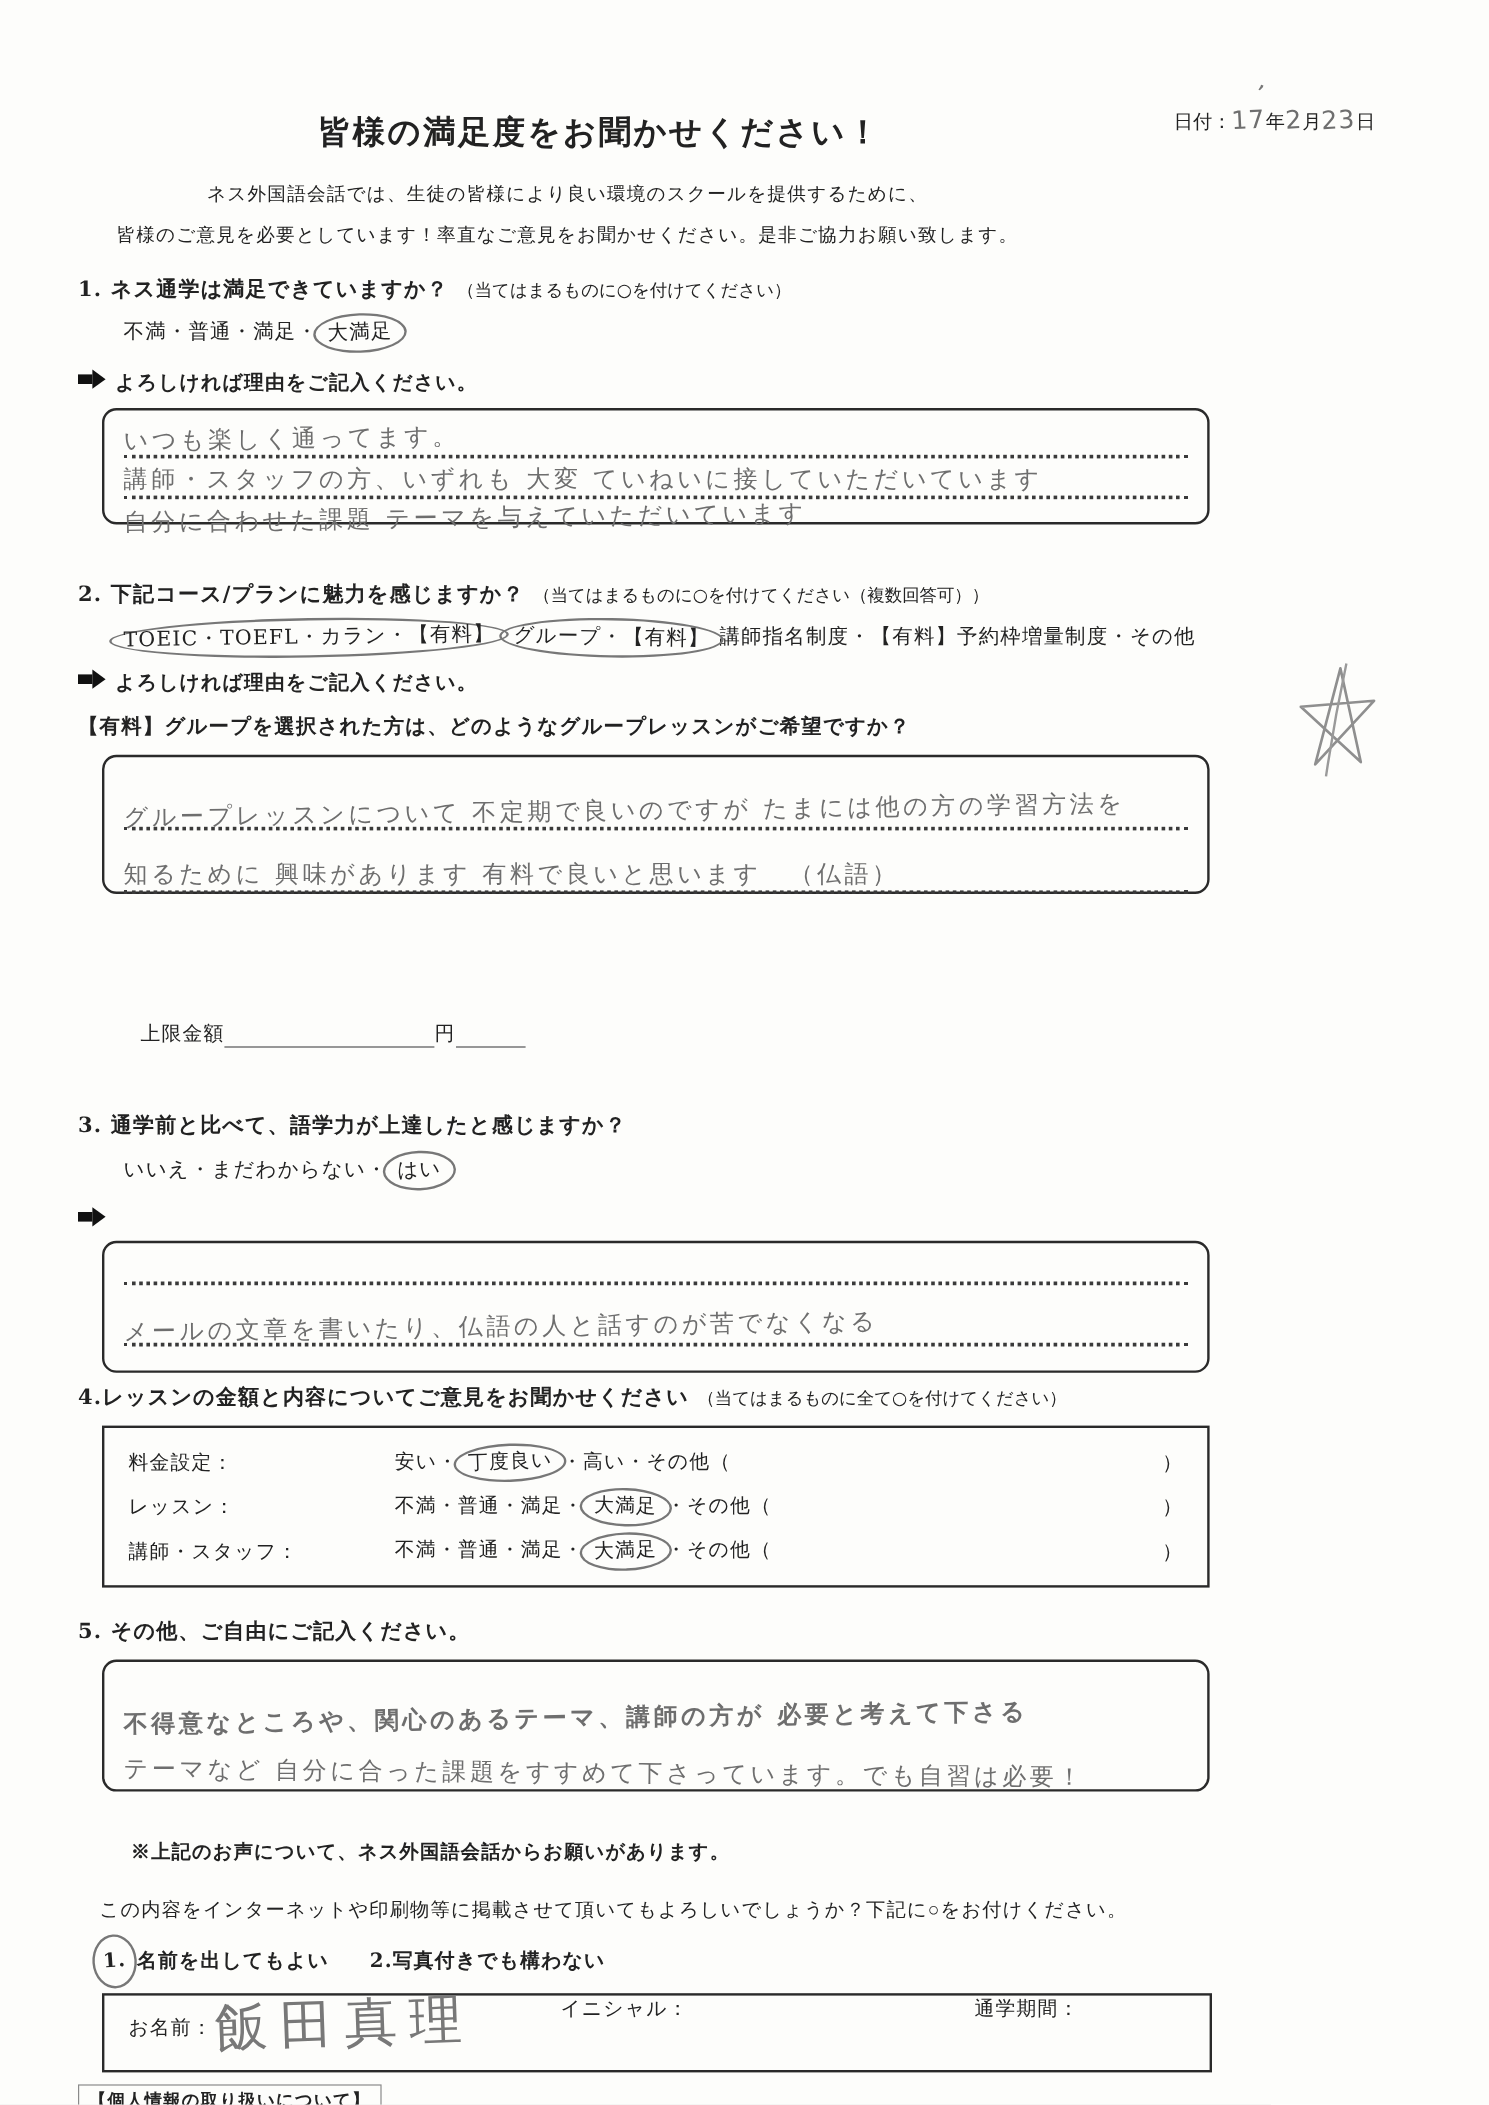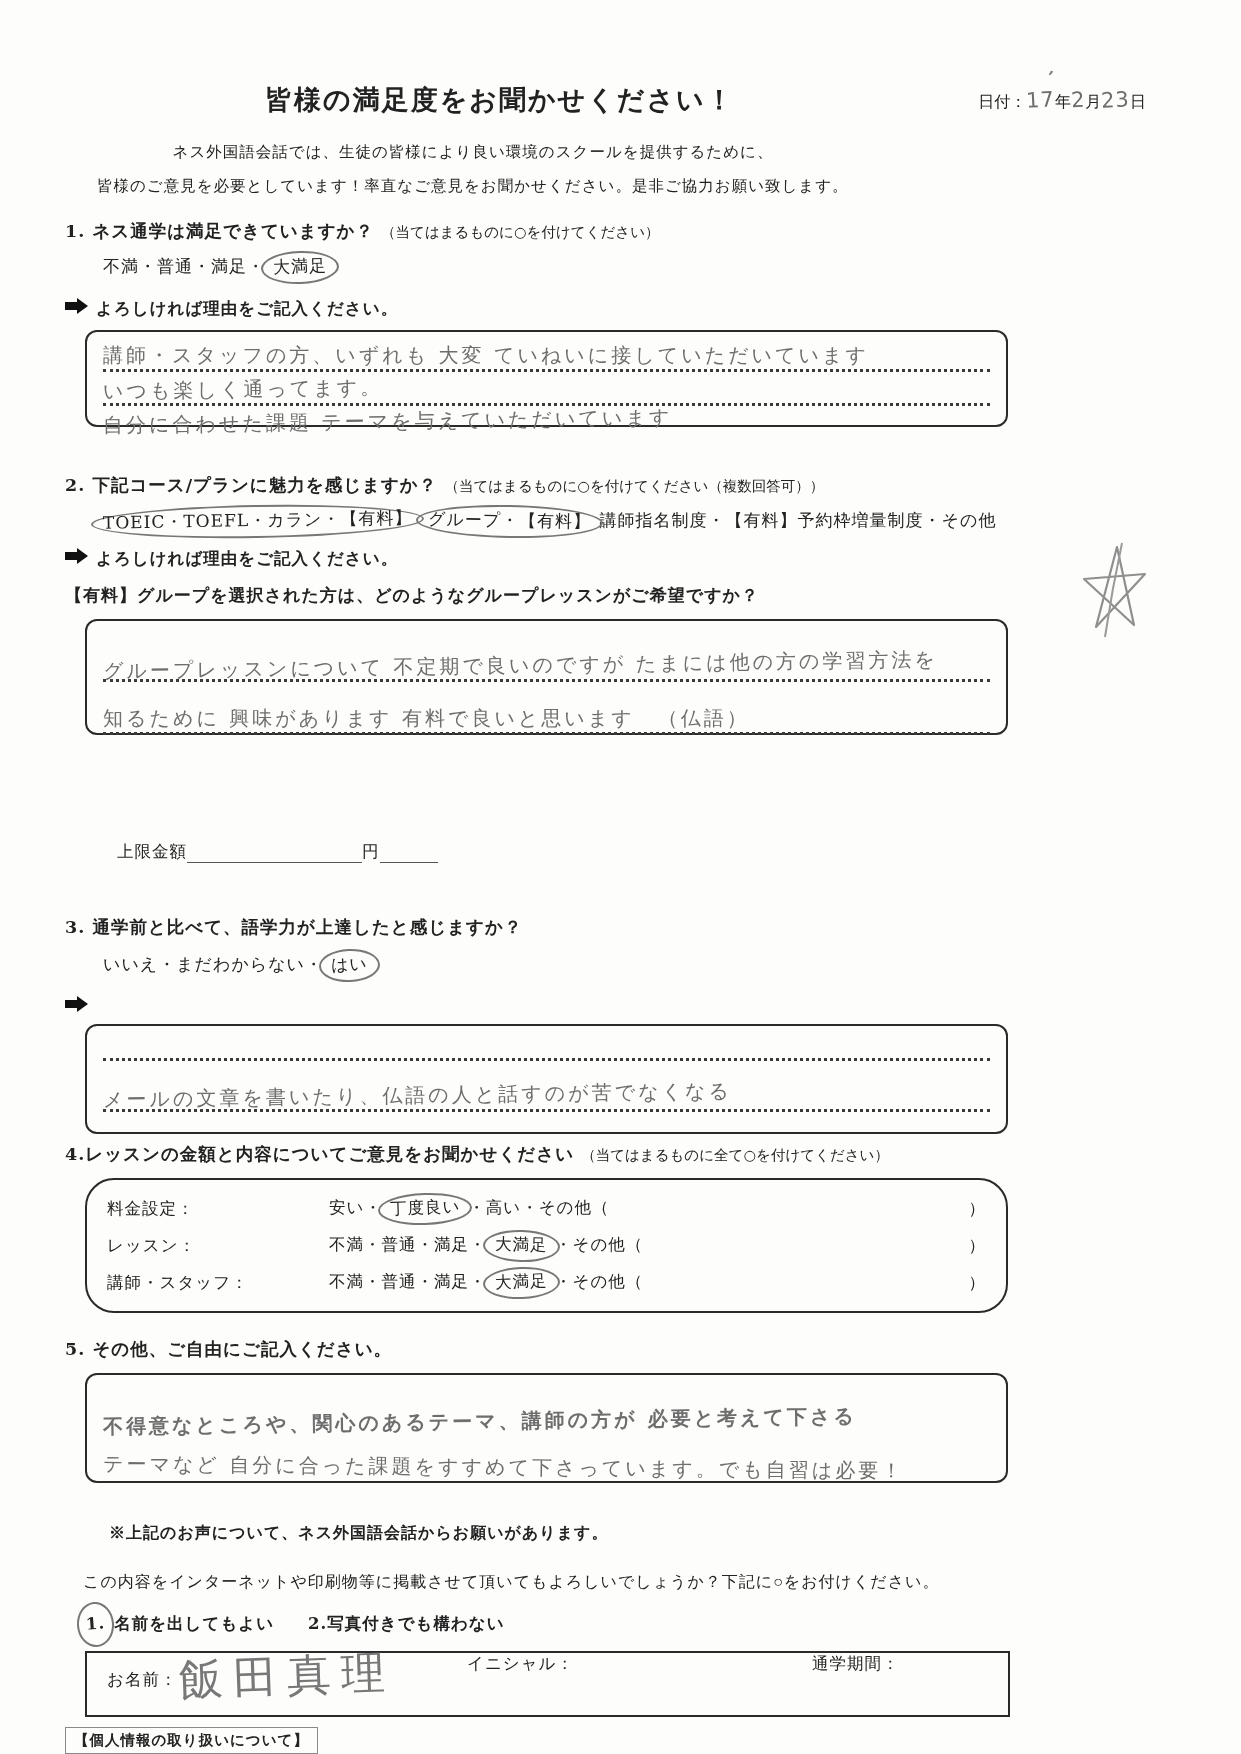--- a/index.html
+++ b/index.html
@@ -5,21 +5,21 @@
   html,body{margin:0;padding:0;background:#e8e8e6;}
   .paper{
     width:1241px;height:1754px;margin:0 auto;background:#fdfdfb;
     box-sizing:border-box;position:relative;overflow:hidden;
     padding:78px 70px 0 65px;
     font-family:"DejaVu Serif","Liberation Serif",serif;
     color:#222;
   }
   
   .title-row{display:flex;align-items:flex-start;}
-  .page-title{font-size:27px;font-weight:bold;letter-spacing:2px;margin:4px 0 0 200px;}
+  .page-title{font-size:27px;font-weight:bold;letter-spacing:2px;margin:14px 0 0 200px;}
   .date-field{margin-left:auto;margin-right:25px;margin-top:10px;font-size:16px;white-space:nowrap;position:relative;}
   .hw{font-family:"DejaVu Sans","Liberation Sans",sans-serif;color:#6e6e6e;}
   .hw-date{font-size:21px;letter-spacing:1px;display:inline-block;transform:rotate(-3deg);}
   .tick{position:absolute;top:-22px;left:68px;font-size:20px;color:#777;transform:rotate(18deg);}
   
   .intro{margin:0;font-size:15.5px;letter-spacing:1px;}
   .intro1{margin-top:24px;text-align:center;padding-right:290px;}
   .intro2{margin-top:13px;padding-left:32px;}
   
   .q-title{font-size:17.5px;font-weight:bold;letter-spacing:1px;}
@@ -95,24 +95,24 @@
   </div>
   <div class="opt-line" style="margin-top:12px;">
     <span>不満・普通・満足・</span><span class="circled">大満足</span>
   </div>
   <div class="prompt" style="margin-top:18px;">
     <span class="arrow-icon"></span>
     <span>よろしければ理由をご記入ください。</span>
   </div>
   <div class="answer-box" style="margin-top:10px;margin-left:20px;height:97px;">
     <div class="ans-row ruled" style="height:31px;">
+        <span class="hw hw-line r-up">いつも楽しく通ってます。</span>
+      </div>
+    <div class="ans-row ruled" style="height:31px;">
         <span class="hw hw-line">講師・スタッフの方、いずれも 大変 ていねいに接していただいています</span>
-      </div>
-    <div class="ans-row ruled" style="height:31px;">
-        <span class="hw hw-line r-up">いつも楽しく通ってます。</span>
       </div>
     <div class="ans-row" style="height:29px;">
         <span class="hw hw-line r-up">自分に合わせた課題 テーマを与えていただいています</span>
       </div>
   </div>
 
   <div class="q-title" style="margin-top:46px;">
     <span>2.</span>
     <span>下記コース/プランに魅力を感じますか？</span>
     <span class="q-note">（当てはまるものに○を付けてください（複数回答可））</span>
@@ -162,21 +162,21 @@
     <div class="ans-row ruled" style="height:48px;">
         <span class="hw hw-line r-up">メールの文章を書いたり、仏語の人と話すのが苦でなくなる</span>
       </div>
     <div class="ans-row" style="height:20px;"></div>
   </div>
 
   <div class="q-title" style="margin-top:8px;">
     <span>4.</span><span>レッスンの金額と内容についてご意見をお聞かせください</span>
     <span class="q-note">（当てはまるものに全て○を付けてください）</span>
   </div>
-  <div class="table-box" style="margin-top:12px;margin-left:20px;border-radius:29px;">
+  <div class="table-box" style="margin-top:12px;margin-left:20px;">
     <div class="t-row">
       <span class="t-label">料金設定：</span>
       <span><span>安い・</span><span class="circled">丁度良い</span><span>・高い・その他（</span></span>
       <span class="t-close">）</span>
     </div>
     <div class="t-row">
       <span class="t-label">レッスン：</span>
       <span><span>不満・普通・満足・</span><span class="circled" style="transform:rotate(1.5deg);">大満足</span><span>・その他（</span></span>
       <span class="t-close">）</span>
     </div>

